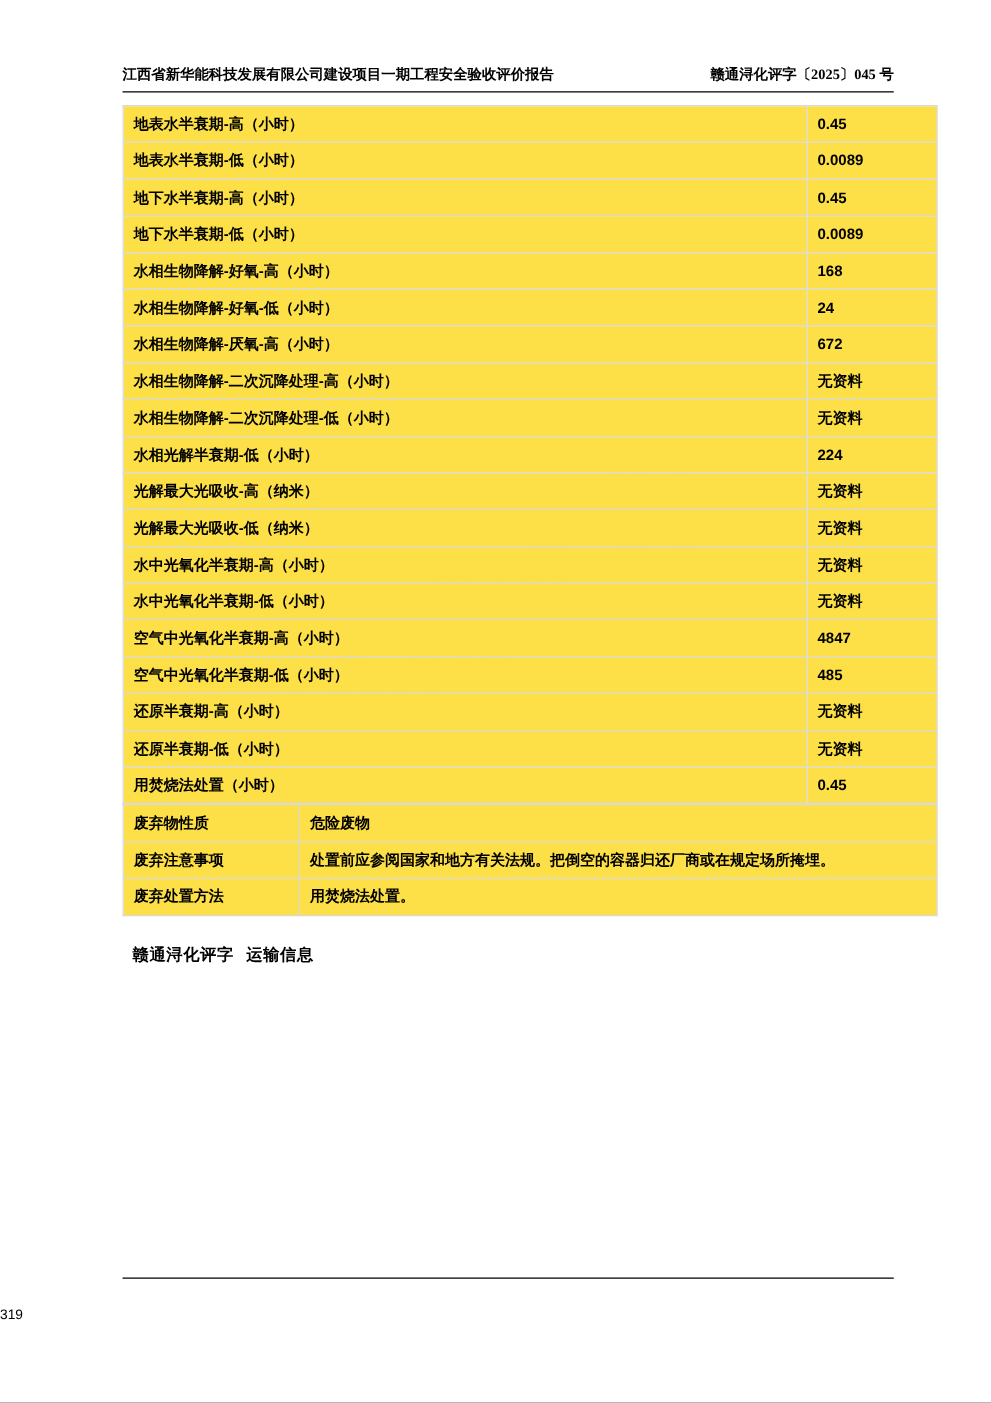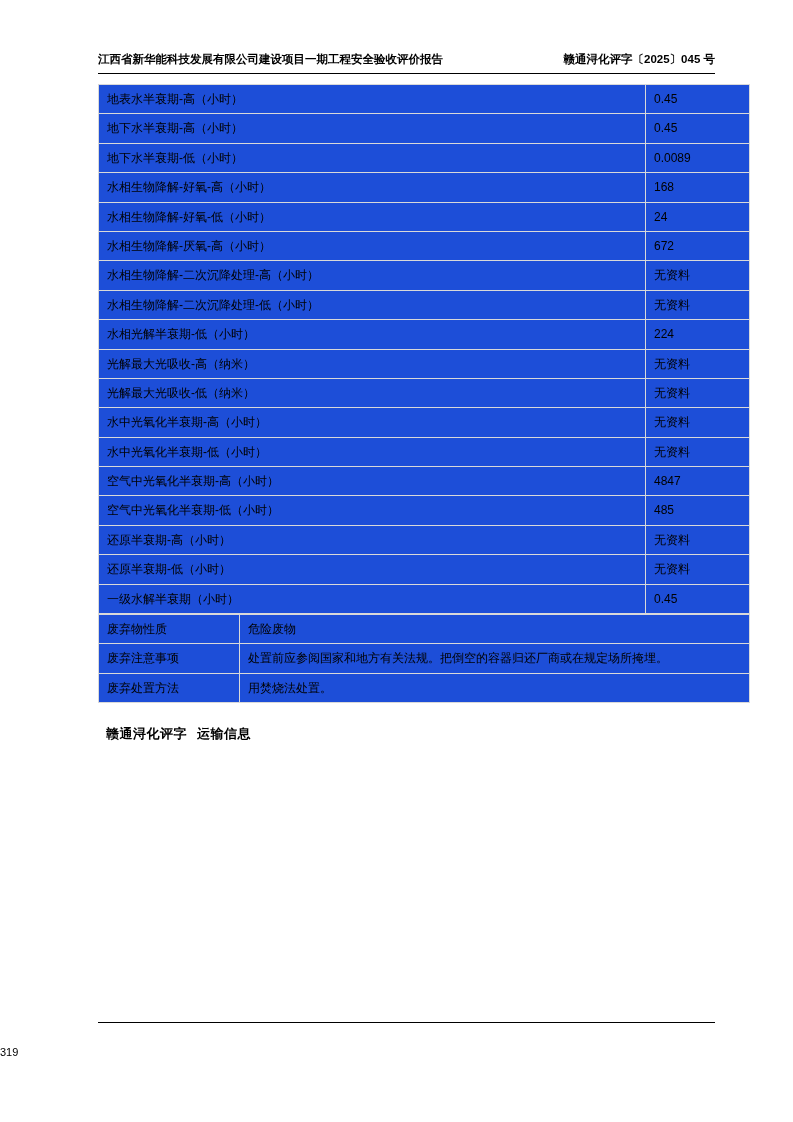--- a/index.html
+++ b/index.html
@@ -34,35 +34,37 @@
     padding-bottom: 6px;
     border-bottom: 1px solid #000;
     letter-spacing: 0px;
   }
   .doc-header .left {
     white-space: nowrap;
   }
   .doc-header .right {
     white-space: nowrap;
     font-size: 11.5px;
+    font-family: Liberation Serif, serif;
   }
   
   table {
     border-collapse: collapse;
     width: 100%;
     table-layout: fixed;
   }
   table td {
     border: 1px solid #d9d9d9;
-    background: #1d4ed8;
+    background: #fde047;
     font-size: 12px;
     padding: 7px 8px;
     vertical-align: middle;
     line-height: 1.2;
     color: #000;
+    font-weight: bold;
   }
   .tbl-props {
     margin-top: 10px;
   }
   .tbl-props td.k { width: 530px; }
   .tbl-props td.v { width: 87px; }
 
   .section-title {
     font-size: 13px;
     font-weight: bold;
@@ -123,20 +125,24 @@
       <span class="right">赣通浔化评字〔2025〕045 号</span>
     </div>
 
     <table class="tbl-props">
       <tbody>
         <tr>
             <td class="k">地表水半衰期-高（小时）</td>
             <td class="v">0.45</td>
           </tr>
         <tr>
+            <td class="k">地表水半衰期-低（小时）</td>
+            <td class="v">0.0089</td>
+          </tr>
+        <tr>
             <td class="k">地下水半衰期-高（小时）</td>
             <td class="v">0.45</td>
           </tr>
         <tr>
             <td class="k">地下水半衰期-低（小时）</td>
             <td class="v">0.0089</td>
           </tr>
         <tr>
             <td class="k">水相生物降解-好氧-高（小时）</td>
             <td class="v">168</td>
@@ -187,21 +193,21 @@
           </tr>
         <tr>
             <td class="k">还原半衰期-高（小时）</td>
             <td class="v">无资料</td>
           </tr>
         <tr>
             <td class="k">还原半衰期-低（小时）</td>
             <td class="v">无资料</td>
           </tr>
         <tr>
-            <td class="k">一级水解半衰期（小时）</td>
+            <td class="k">用焚烧法处置（小时）</td>
             <td class="v">0.45</td>
           </tr>
       </tbody>
     </table>
 
 
     <table class="tbl-waste">
       <tbody>
         <tr>
             <td class="k">废弃物性质</td>

